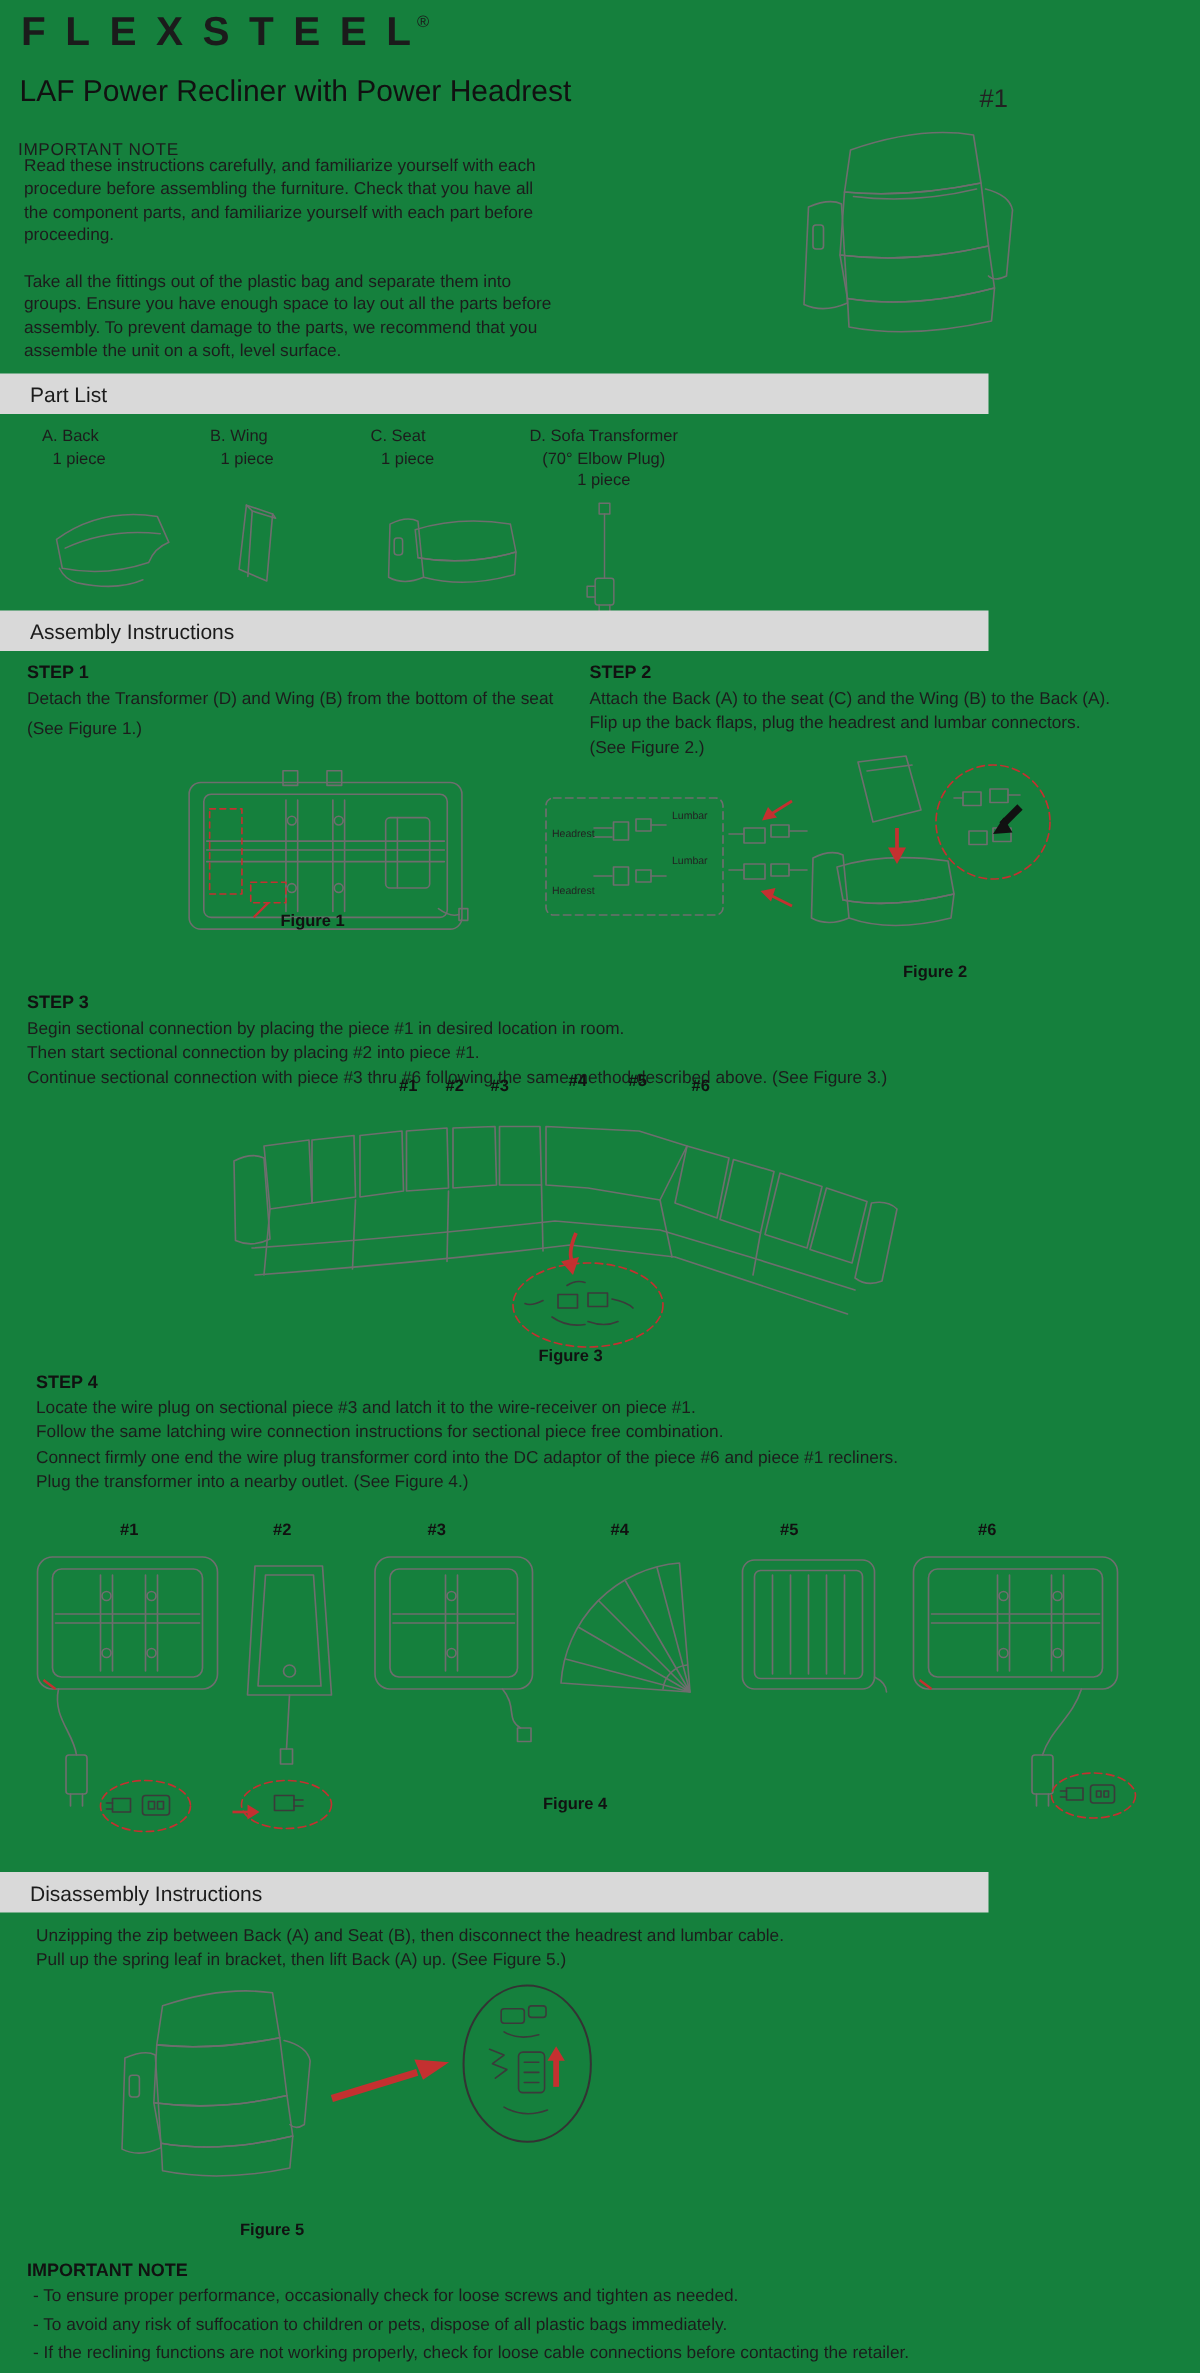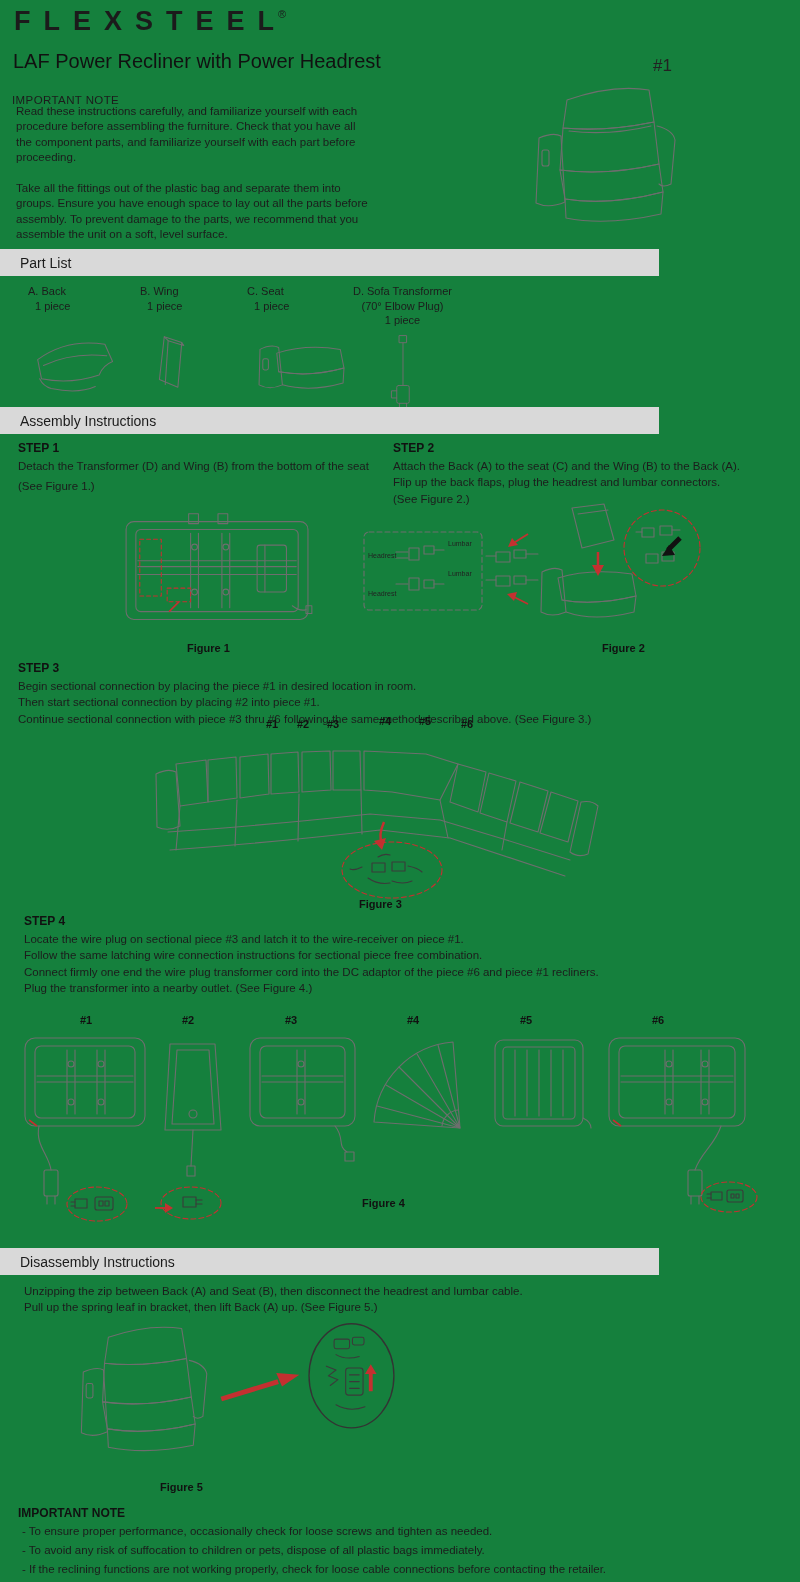--- a/index.html
+++ b/index.html
@@ -163,21 +163,21 @@
       <line x1="148" y1="40" x2="148" y2="88"></line>
       <path d="M176 102 q8 6 14 4"></path>
       <rect x="190" y="102" width="6" height="8"></rect>
     </g>
     <g class="lineart redln" stroke-dasharray="4 3">
       <rect x="20" y="34" width="22" height="58"></rect>
       <rect x="48" y="84" width="24" height="14"></rect>
     </g>
     <path d="M60 98 l-10 10" class="redln" stroke-width="1.6" fill="none"></path>
   </svg>
-  <div class="abs figcap" style="top:642px; left:187px;text-align:right;">Figure 1</div>
+  <div class="abs figcap" style="top:608px; left:187px;text-align:right;">Figure 1</div>
 
   <svg class="abs" style="top:500px; left:362px;" width="345" height="145" viewBox="0 0 345 145">
     <g class="lineart">
       <rect x="2" y="32" width="118" height="78" rx="5" stroke-dasharray="5 3" class="redln" opacity="0"></rect>
       <rect x="2" y="32" width="118" height="78" rx="5" stroke-dasharray="5 3"></rect>
       <path d="M34 52 h12 M34 58 h12"></path>
       <rect x="47" y="48" width="10" height="12"></rect>
       <rect x="62" y="46" width="10" height="8"></rect>
       <path d="M72 50 h10"></path>
       <rect x="47" y="78" width="10" height="12"></rect>

